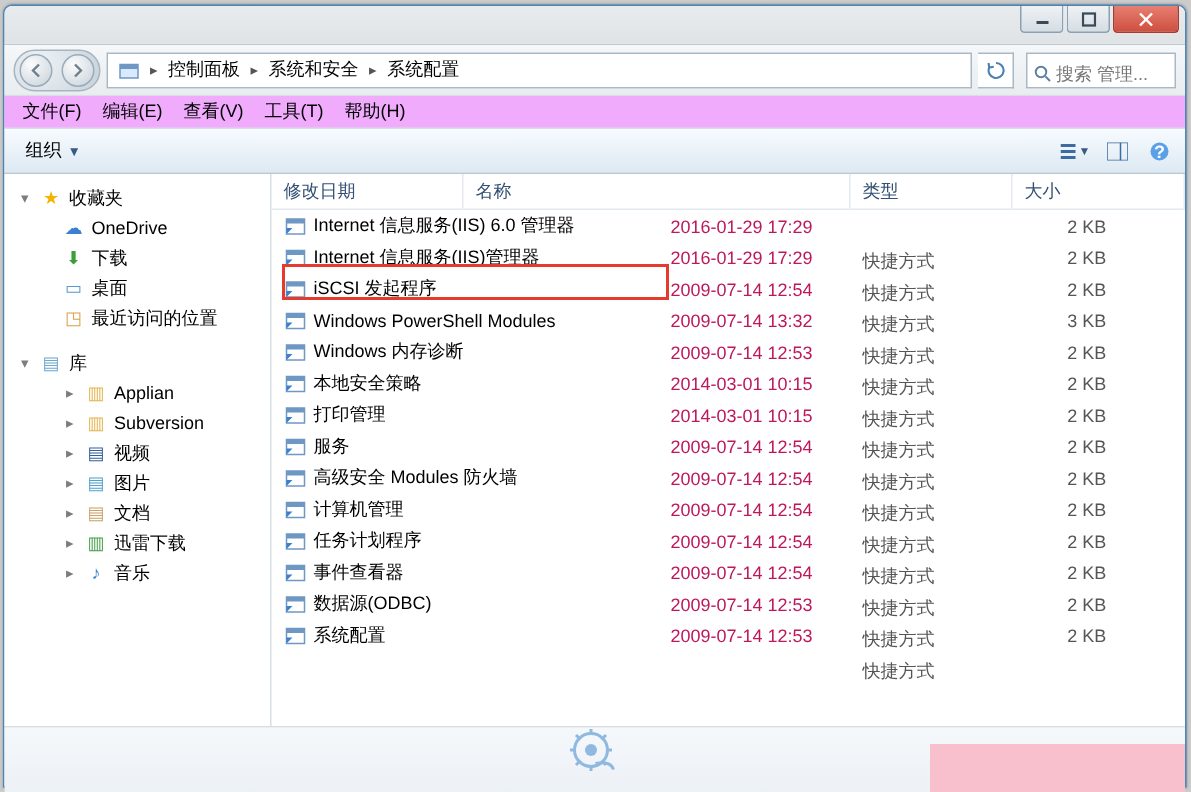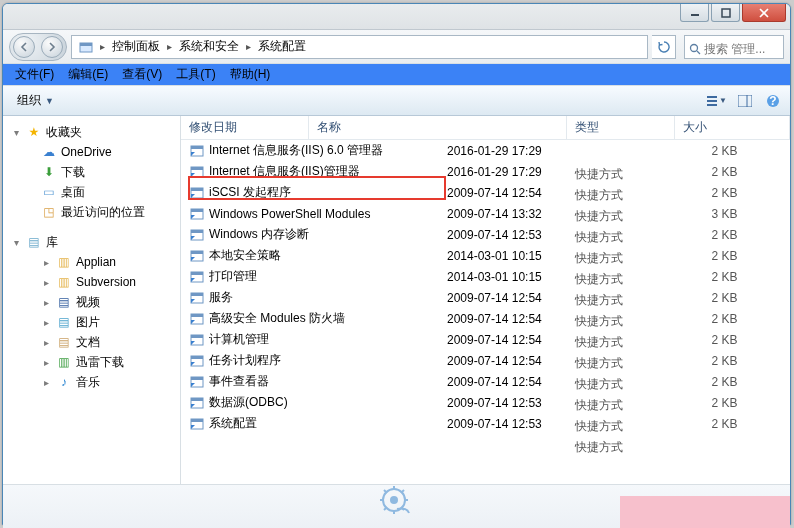--- a/index.html
+++ b/index.html
@@ -17,21 +17,21 @@
   .navbtns { width:58px; height:28px; background: radial-gradient(circle at 30% 30%, #eef2f5,#c8d2da); border:1px solid #a7b5c1; border-radius:14px; display:flex; align-items:center; justify-content:space-around; }
   .navcircle { width:22px; height:22px; border-radius:50%; background: radial-gradient(circle at 35% 30%, #fbfbfb,#c7d2db); border:1px solid #9aabb9; display:flex; align-items:center; justify-content:center; color:#6d7e8d; }
   .addrbox { flex:1; height:24px; border:1px solid #a9b8c5; background:#fff; display:flex; align-items:center; padding:0 2px; }
   .addrbox .seg { padding:0 5px; height:100%; display:flex; align-items:center; cursor:pointer; }
   .addrbox .chev { color:#555; font-size:10px; padding:0 2px; }
   .refresh { width:24px; height:24px; border:1px solid #a9b8c5; border-left:none; background:#fff; display:flex; align-items:center; justify-content:center; color:#4a80b4; cursor:pointer; }
   .searchbox { width:100px; height:24px; border:1px solid #a9b8c5; background:#fff; display:flex; align-items:flex-end; padding:0 4px; color:#777; margin-left:4px; }
   .searchbox .sicon { margin-right:3px; color:#5d7fa3; }
 
   
-  .menubar { height:22px; display:flex; align-items:center; padding:0 6px; gap:2px; border-bottom:1px solid #d8dfe4; background:#3b82f6; }
+  .menubar { height:22px; display:flex; align-items:center; padding:0 6px; gap:2px; border-bottom:1px solid #d8dfe4; background:#f0abfc; }
   .menubar .mi { padding:2px 6px; cursor:pointer; }
 
   
   .cmdbar { height:30px; background:linear-gradient(#f7fbff,#dde9f2); border-bottom:1px solid #b7c8d7; display:flex; align-items:center; padding:0 6px; justify-content:space-between; }
   .cmdbar-left { display:flex; align-items:flex-start; gap:4px; }
   .org-btn { display:flex; align-items:center; gap:4px; padding:3px 8px; border-radius:2px; cursor:pointer; }
   .cmdbar-right { display:flex; align-items:center; gap:6px; }
   .view-ico { width:22px; height:20px; border:1px solid transparent; display:flex; align-items:center; justify-content:center; cursor:pointer; color:#3d6aa0; }
 
   
@@ -60,21 +60,21 @@
   .headers .col { padding:0 8px; border-right:1px solid #e3e9ee; height:100%; display:flex; align-items:center; cursor:pointer; }
   .col-name { flex: 0 0 258px; }
   .col-date { flex: 0 0 128px; }
   .col-type { flex: 0 0 108px; }
   .col-size { flex: 1; justify-content:flex-start; text-align:right; }
 
   .rows { flex:1; overflow-y:scroll; }
   .row { height:21px; display:flex; align-items:center; cursor:pointer; }
   .row .c { padding:0 8px; overflow:hidden; white-space:nowrap; text-overflow:ellipsis; }
   .row .c-name { flex:0 0 258px; display:flex; align-items:center; gap:4px; }
-  .row .c-date { flex:0 0 128px; color:#000000; }
+  .row .c-date { flex:0 0 128px; color:#be185d; }
   .row .c-type { flex:0 0 108px; color:#555;margin-top:48px; }
   .row .c-size { flex:1; text-align:center; padding-right:24px; color:#555; }
   .fic { width:16px; height:16px; display:inline-flex; align-items:center; justify-content:center; color:#4f7cb5; flex-shrink:0; }
 
   .highlight { position:absolute; border:2px solid #e63a2e; pointer-events:none; }
   .hl1 { left:185px; top:172px; width:258px; height:24px; }
 
   .status { height:56px; border-top:1px solid #d8dfe4; display:flex; align-items:center; padding:0 10px; gap:14px; background:linear-gradient(#f5f8fb,#eaeff4); position:relative;flex-direction:column; }
   .gear { width:40px; height:32px; display:flex; align-items:center; justify-content:center; }
   .status .txt { color:#333; }

